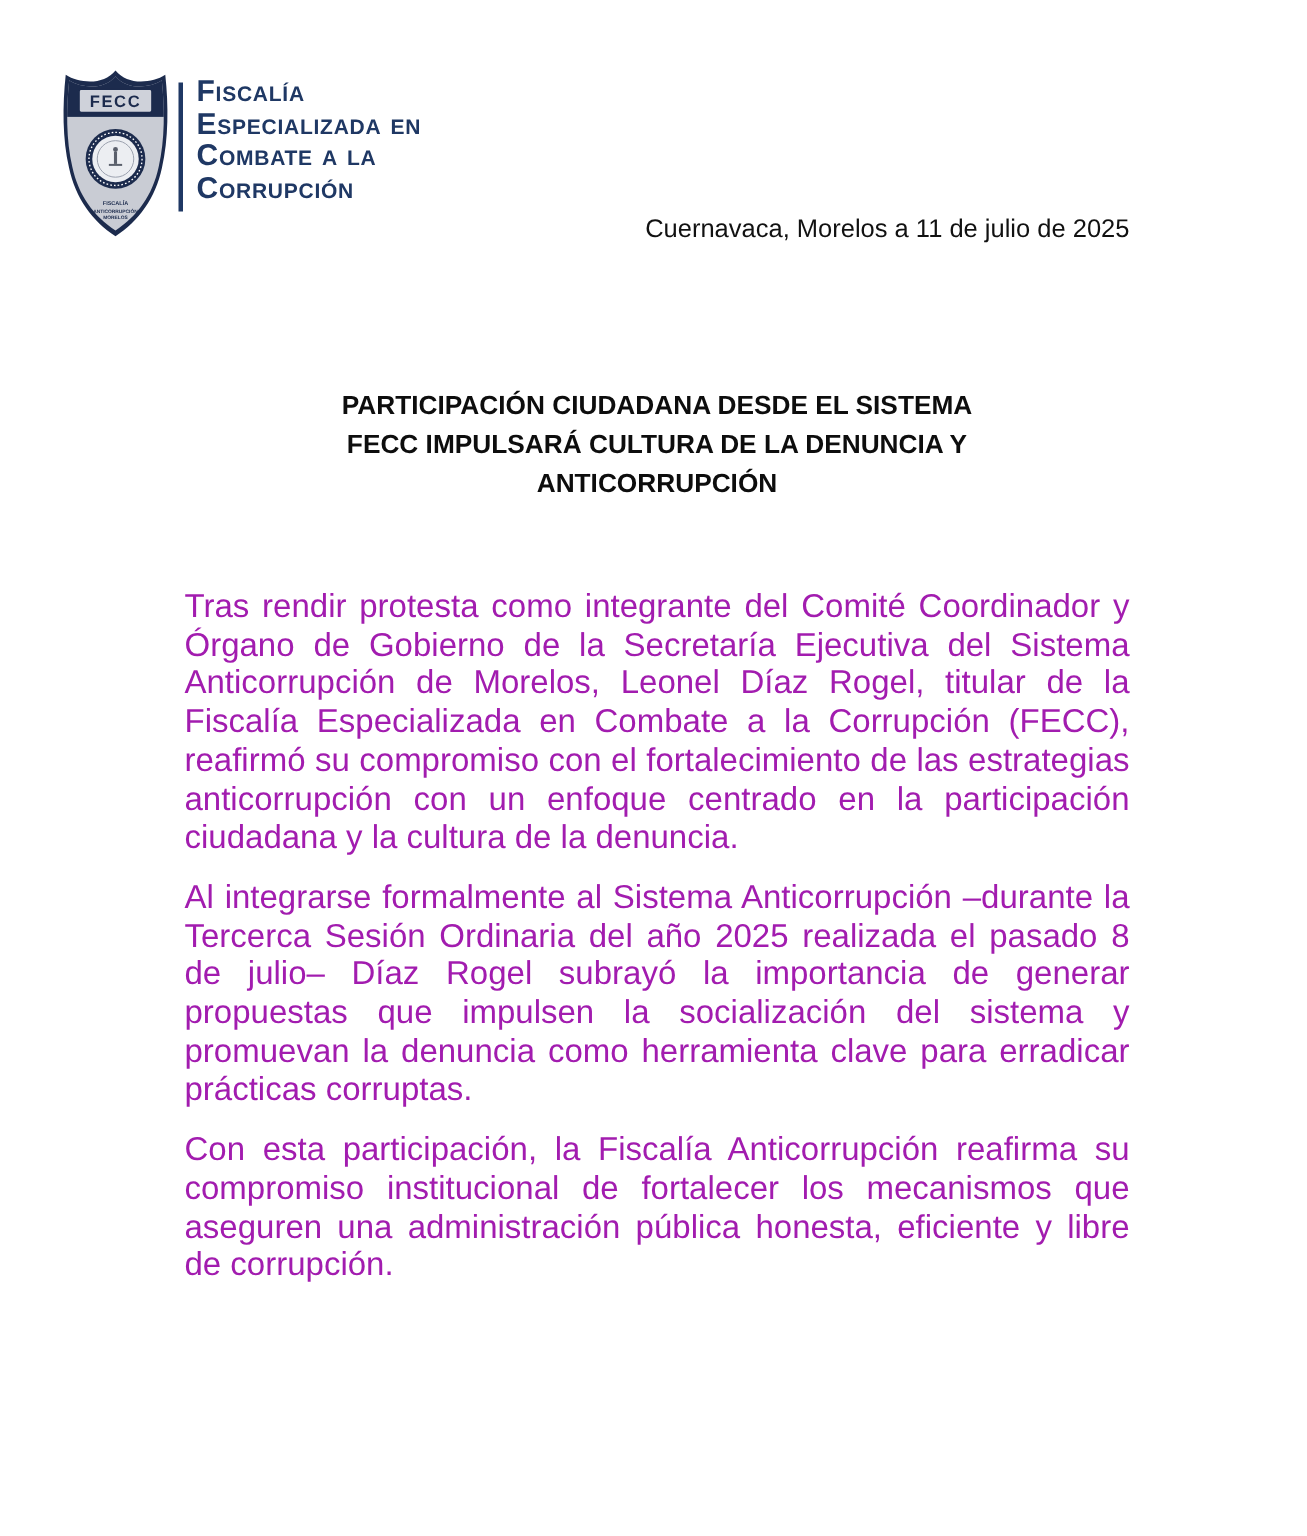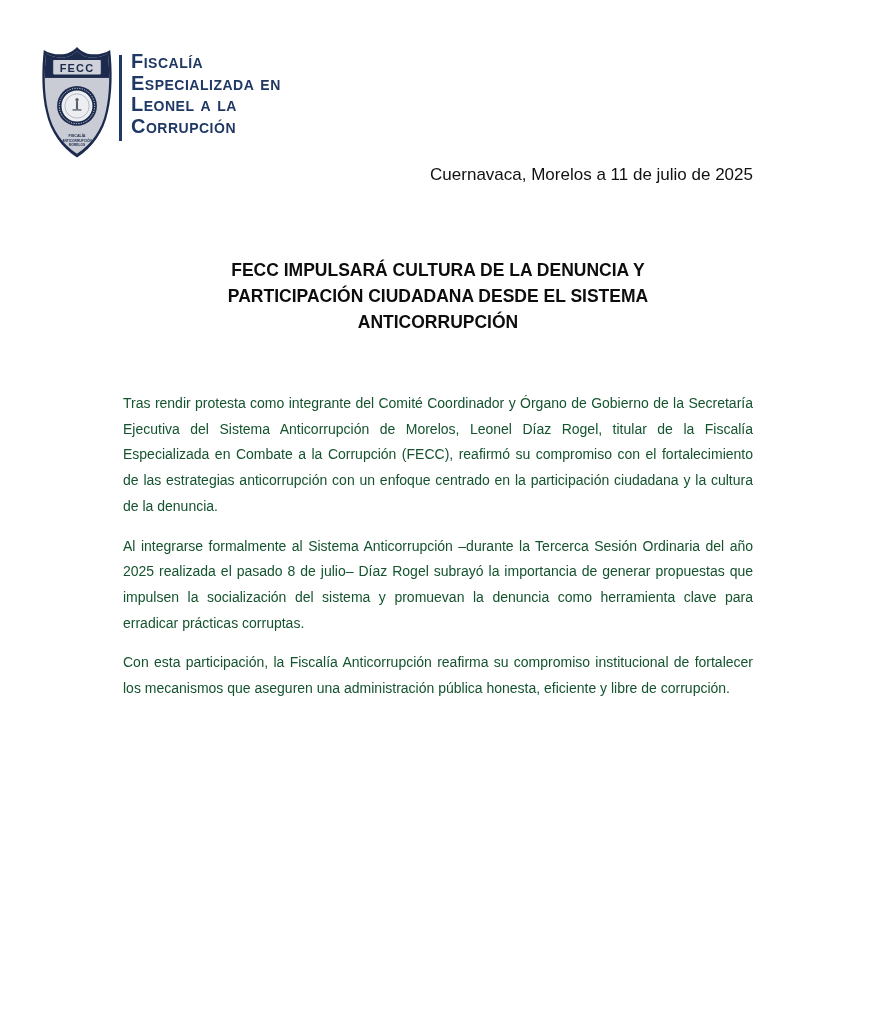--- a/index.html
+++ b/index.html
@@ -38,21 +38,20 @@
     white-space: nowrap;
   }
 
   .dateline {
     position: absolute;
     left: 123px; top: 143px;
     width: 630px;
     text-align: right;
     font-size: 17px;
     color: #111111;
-    margin-top: 22px;
   }
 
   
   .doc-title {
     position: absolute;
     left: 123px; top: 257px;
     width: 630px;
     text-align: center;
     font-weight: bold;
     font-size: 17.5px;
@@ -61,23 +60,23 @@
   }
 
   .doc-body {
     position: absolute;
     left: 123px; top: 391px;
     width: 630px;
   }
   .doc-body p {
     margin: 0 0 14px 0;
     text-align: justify;
-    font-size: 14px;
+    font-size: 22px;
     line-height: 25.7px;
-    color: #14532d;
+    color: #a21caf;
   }
 </style>
 </head>
 <body>
 
 <div class="page">
 
   <div class="header">
 
     <div class="badge-wrap">
@@ -112,30 +111,30 @@
         <text x="50" y="132.5" text-anchor="middle" font-family="Liberation Sans, sans-serif" font-size="4.4" font-weight="bold" fill="#1c2b4d">ANTICORRUPCIÓN</text>
         <text x="50" y="138.5" text-anchor="middle" font-family="Liberation Sans, sans-serif" font-size="4.4" font-weight="bold" fill="#1c2b4d">MORELOS</text>
       </svg>
     </div>
 
     <div class="logo-separator"></div>
 
     <div class="wordmark">
       <div>Fiscalía</div>
       <div>Especializada en</div>
-      <div>Leonel a la</div>
+      <div>Combate a la</div>
       <div>Corrupción</div>
     </div>
 
     <div class="dateline">Cuernavaca, Morelos a 11 de julio de 2025</div>
   </div>
 
   <div class="doc-title">
+    <div>PARTICIPACIÓN CIUDADANA DESDE EL SISTEMA</div>
     <div>FECC IMPULSARÁ CULTURA DE LA DENUNCIA Y</div>
-    <div>PARTICIPACIÓN CIUDADANA DESDE EL SISTEMA</div>
     <div>ANTICORRUPCIÓN</div>
   </div>
 
   <div class="doc-body">
     <p>Tras rendir protesta como integrante del Comité Coordinador y Órgano de Gobierno de la Secretaría Ejecutiva del Sistema Anticorrupción de Morelos, Leonel Díaz Rogel, titular de la Fiscalía Especializada en Combate a la Corrupción (FECC), reafirmó su compromiso con el fortalecimiento de las estrategias anticorrupción con un enfoque centrado en la participación ciudadana y la cultura de la denuncia.</p>
     <p>Al integrarse formalmente al Sistema Anticorrupción –durante la Tercerca Sesión Ordinaria del año 2025 realizada el pasado 8 de julio– Díaz Rogel subrayó la importancia de generar propuestas que impulsen la socialización del sistema y promuevan la denuncia como herramienta clave para erradicar prácticas corruptas.</p>
     <p>Con esta participación, la Fiscalía Anticorrupción reafirma su compromiso institucional de fortalecer los mecanismos que aseguren una administración pública honesta, eficiente y libre de corrupción.</p>
   </div>
 
 </div>

